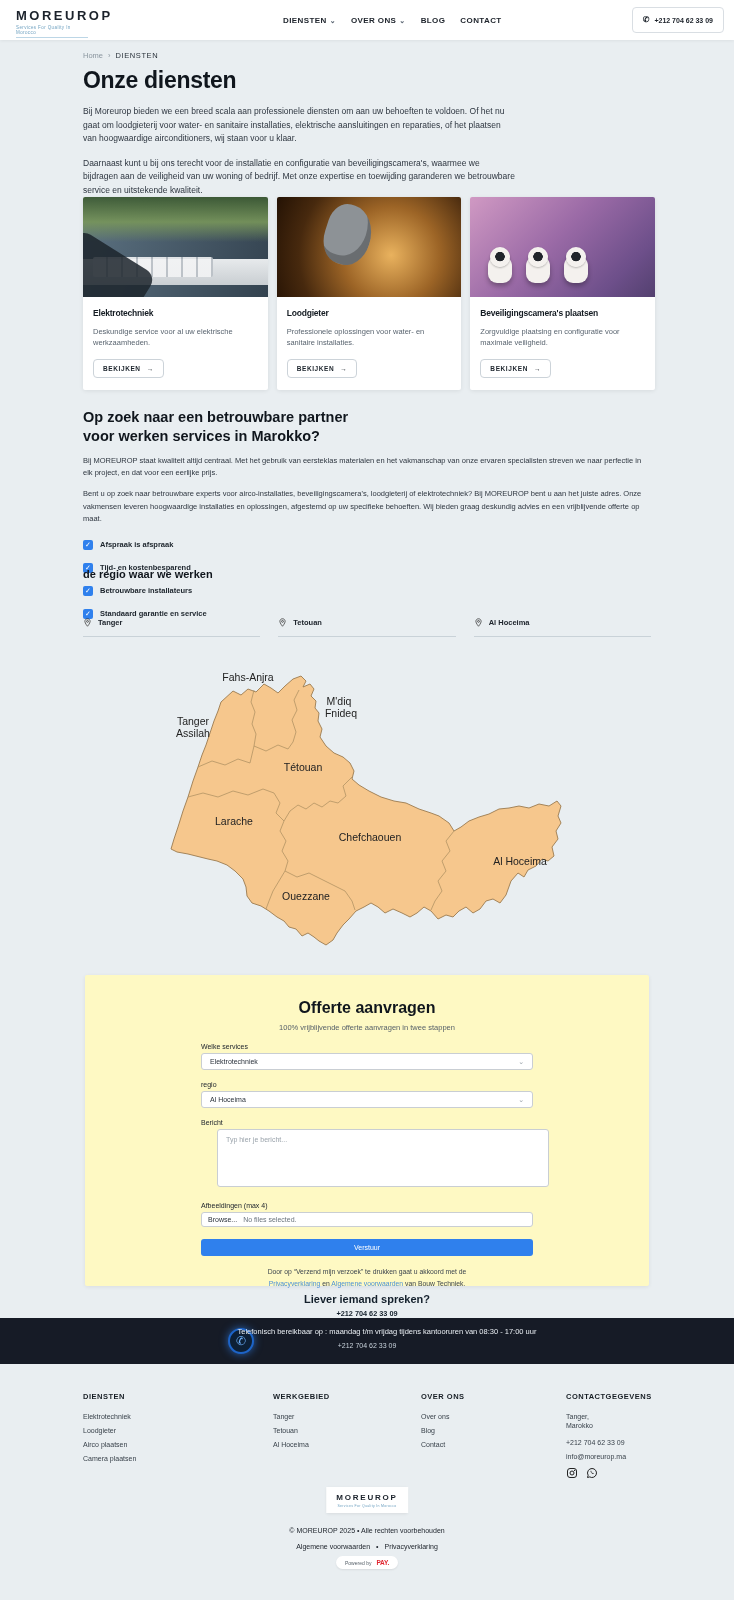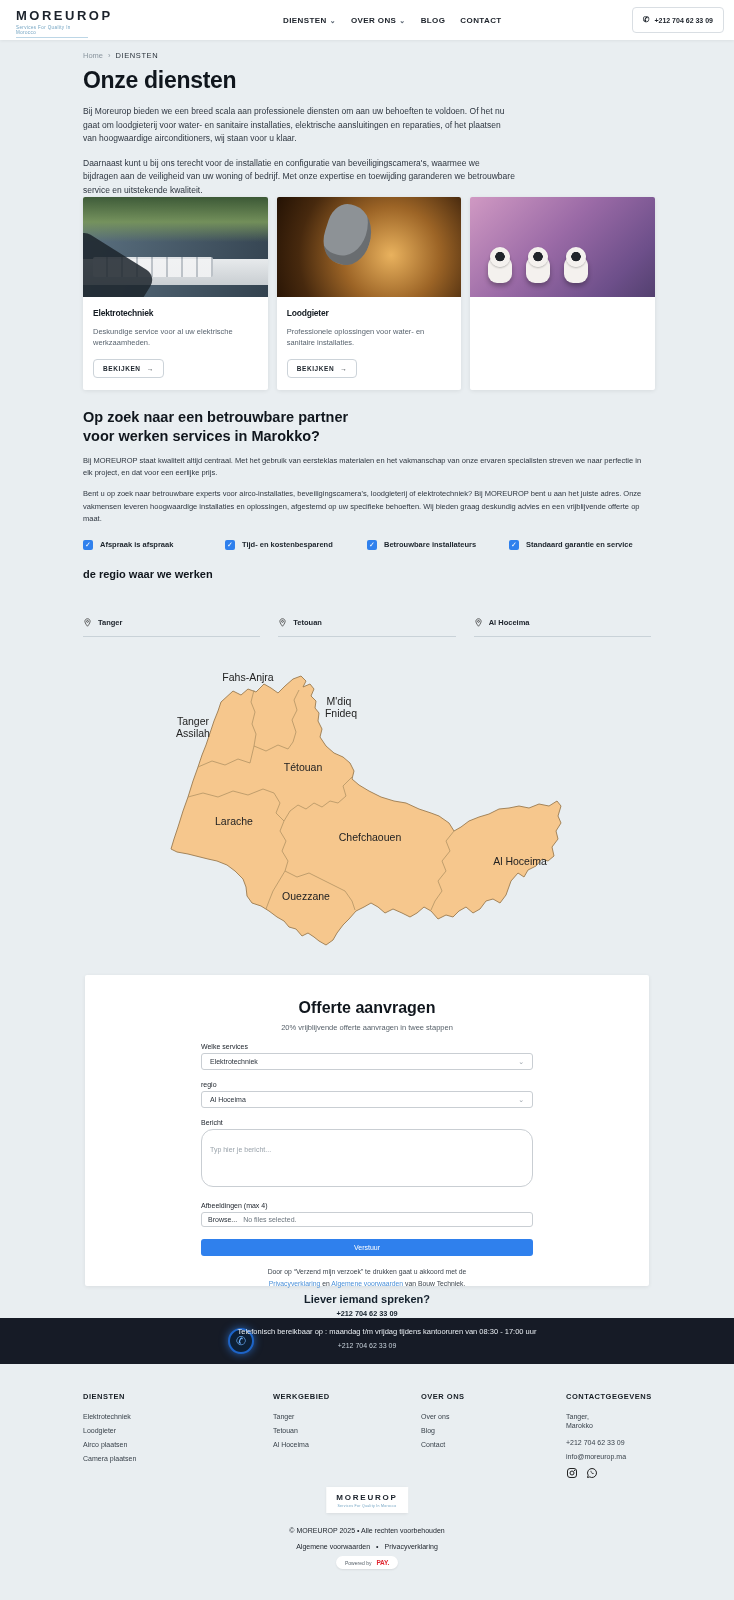--- a/index.html
+++ b/index.html
@@ -66,46 +66,46 @@
   .card-body { padding:11px 10px 12px; display:flex; flex-direction:column; flex:1; }
   .card-title { font-size:8.5px; font-weight:bold; letter-spacing:-.2px; color:#141b22; white-space:nowrap; }
   .card-desc { font-size:7.5px; line-height:1.5; color:#5a6570; margin-top:8px; flex:1; }
   .card-btn { margin-top:10px; align-self:flex-start; display:flex; align-items:center; gap:6px;
     border:1px solid #ccd3d9; border-radius:4px; padding:5px 9px; background:#fff;
     font-size:6.5px; font-weight:bold; letter-spacing:.6px; color:#1b232b; cursor:pointer; }
   
   .partner { position:absolute; top:408px; left:83px; width:568px; }
   .partner h2 { font-size:14.5px; font-weight:bold; line-height:1.3; color:#10161d; }
   .partner p { font-size:7.5px; line-height:1.65; color:#2e3640; margin-top:9px; }
-  .checks { margin-top:14px; display:grid; grid-template-columns:1fr 1fr 1fr 1fr; row-gap:13px; }
+  .checks { margin-top:14px; display:grid; grid-template-columns:1fr; row-gap:13px; }
   .check-item { display:flex; align-items:center; gap:7px; cursor:pointer; }
   .checkbox { width:10px; height:10px; border-radius:2px; background:#2f80ed; color:#fff;
     display:flex; align-items:center; justify-content:center; font-size:7px; line-height:1; }
   .check-label { font-size:7.5px; font-weight:bold; color:#1b232b; }
   
   .region { position:absolute; top:568px; left:83px; width:568px; }
   .region h2 { font-size:11px; font-weight:bold; color:#10161d; }
   .locations { margin-top:38px; display:flex; gap:18px; }
   .location { flex:1; display:flex; align-items:center; gap:6px; padding-bottom:9px; border-bottom:1px solid #c9d2d8; cursor:pointer; }
   .location-label { font-size:7.5px; font-weight:bold; color:#20262e; }
   
   .map-wrap { position:absolute; top:650px; left:138px; width:430px; height:318px; }
   .map-wrap text { font-family:"Liberation Sans", sans-serif; font-size:10.5px; fill:#222; }
   
-  .form-card { position:absolute; top:975px; left:85px; width:564px; height:311px; background:#ffffff;
+  .form-card { position:absolute; top:975px; left:85px; width:564px; height:311px; background:#fef9c3;
     border-radius:2px; box-shadow:0 1px 4px rgba(0,0,0,.07); }
   .form-inner { width:332px; margin:0 auto; padding-top:24px; }
   .form-title { text-align:center; font-size:16px; font-weight:bold; color:#10161d; }
   .form-sub { text-align:center; font-size:7.5px; color:#555f68; margin-top:6px; }
   .field-label { font-size:7px; color:#20262e; margin:11px 0 3px; }
   .select { height:17px; border:1px solid #c9ced3; border-radius:3px; padding:0 8px;
     display:flex; align-items:center; justify-content:space-between; font-size:7px; color:#2a323b; cursor:pointer; background:#fff; }
   .select-chevron { font-size:7px; color:#98a1a9; }
-  .form-textarea { width:100%; height:58px; border:1px solid #c9ced3; border-radius:12px; padding:16px 8px;
-    font-size:7px; font-family:"Liberation Sans", sans-serif; color:#2a323b; resize:none; }
+  .form-textarea { width:100%; height:58px; border:1px solid #c9ced3; border-radius:3px; padding:6px 8px;
+    font-size:7px; font-family:"Liberation Sans", sans-serif; color:#2a323b; resize:none;margin-left:16px; }
   .form-textarea::placeholder { color:#9aa3ab; }
   .file-input { height:15px; border:1px solid #c9ced3; border-radius:3px; display:flex; align-items:center;
     gap:6px; padding:0 6px; font-size:7px; cursor:pointer; background:#fff; }
   .file-browse { color:#2a323b; }
   .file-status { color:#6b757e; }
   .submit-btn { margin-top:12px; width:100%; height:17px; background:#2f80ed; border:none; border-radius:3px;
     color:#fff; font-size:7px; font-family:"Liberation Sans", sans-serif; cursor:pointer; }
   .disclaimer { margin-top:10px; text-align:center; font-size:6.8px; color:#3c454e; line-height:1.8; }
   .disclaimer a, .legal-link { color:#4a90d9; text-decoration:none; cursor:pointer; }
   .call-prompt { text-align:center; font-size:11px; font-weight:bold; color:#14202c; margin-top:3px; }
@@ -207,20 +207,28 @@
         <span>BEKIJKEN</span>
         <span>→</span>
       </button>
     </div>
   </div>
   <div class="card">
     <div class="card-img img-cameras">
       <div class="cam" style="left:18px;"></div>
       <div class="cam" style="left:56px;"></div>
       <div class="cam" style="left:94px;"></div>
+    </div>
+    <div class="card-body">
+      <div class="card-title">Beveiligingscamera's plaatsen</div>
+      <div class="card-desc">Zorgvuldige plaatsing en configuratie voor maximale veiligheid.</div>
+      <button class="card-btn">
+        <span>BEKIJKEN</span>
+        <span>→</span>
+      </button>
     </div>
   </div>
 </div>
 
 <div class="partner">
   <h2><span>Op zoek naar een betrouwbare partner</span><br><span>voor werken services in Marokko?</span></h2>
   <p>Bij MOREUROP staat kwaliteit altijd centraal. Met het gebruik van eersteklas materialen en het vakmanschap van onze ervaren specialisten streven we naar perfectie in elk project, en dat voor een eerlijke prijs.</p>
   <p>Bent u op zoek naar betrouwbare experts voor airco-installaties, beveiligingscamera's, loodgieterij of elektrotechniek? Bij MOREUROP bent u aan het juiste adres. Onze vakmensen leveren hoogwaardige installaties en oplossingen, afgestemd op uw specifieke behoeften. Wij bieden graag deskundig advies en een vrijblijvende offerte op maat.</p>
   <div class="checks">
     <div class="check-item">
@@ -291,21 +299,21 @@
     <text x="96" y="175" text-anchor="middle">Larache</text>
     <text x="232" y="191" text-anchor="middle">Chefchaouen</text>
     <text x="382" y="215" text-anchor="middle">Al Hoceima</text>
     <text x="168" y="250" text-anchor="middle">Ouezzane</text>
   </svg>
 </div>
 
 <div class="form-card">
   <div class="form-inner">
     <div class="form-title">Offerte aanvragen</div>
-    <div class="form-sub">20% vrijblijvende offerte aanvragen in twee stappen</div>
+    <div class="form-sub">100% vrijblijvende offerte aanvragen in twee stappen</div>
 
     <div class="field-label">Welke services</div>
     <div class="select">
       <span>Elektrotechniek</span>
       <span class="select-chevron">⌄</span>
     </div>
 
     <div class="field-label">regio</div>
     <div class="select">
       <span>Al Hoceima</span>

